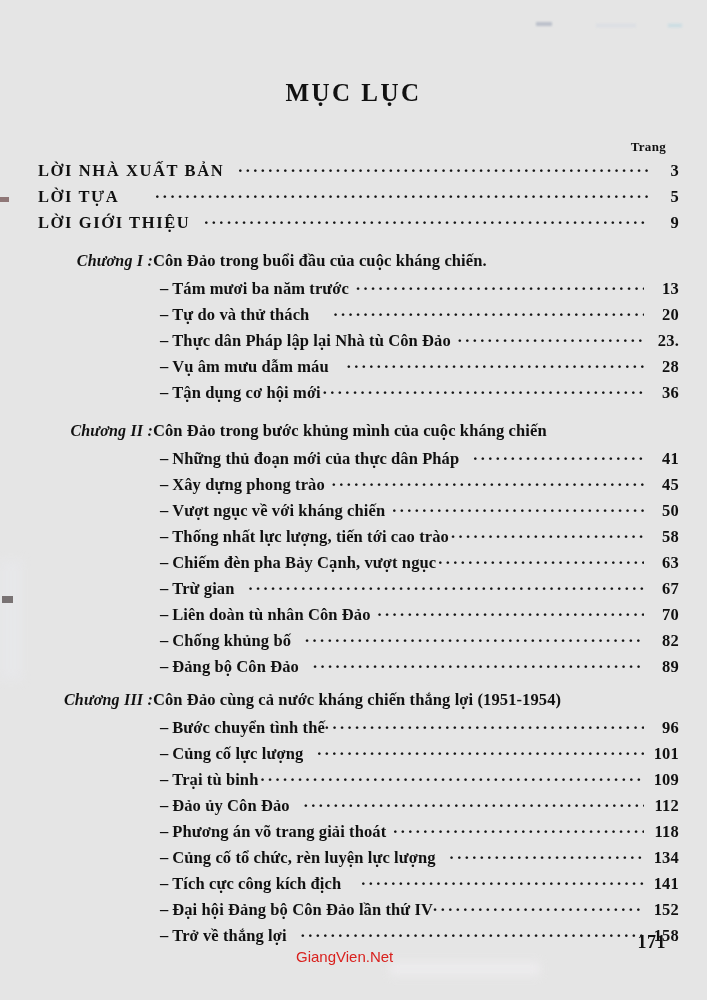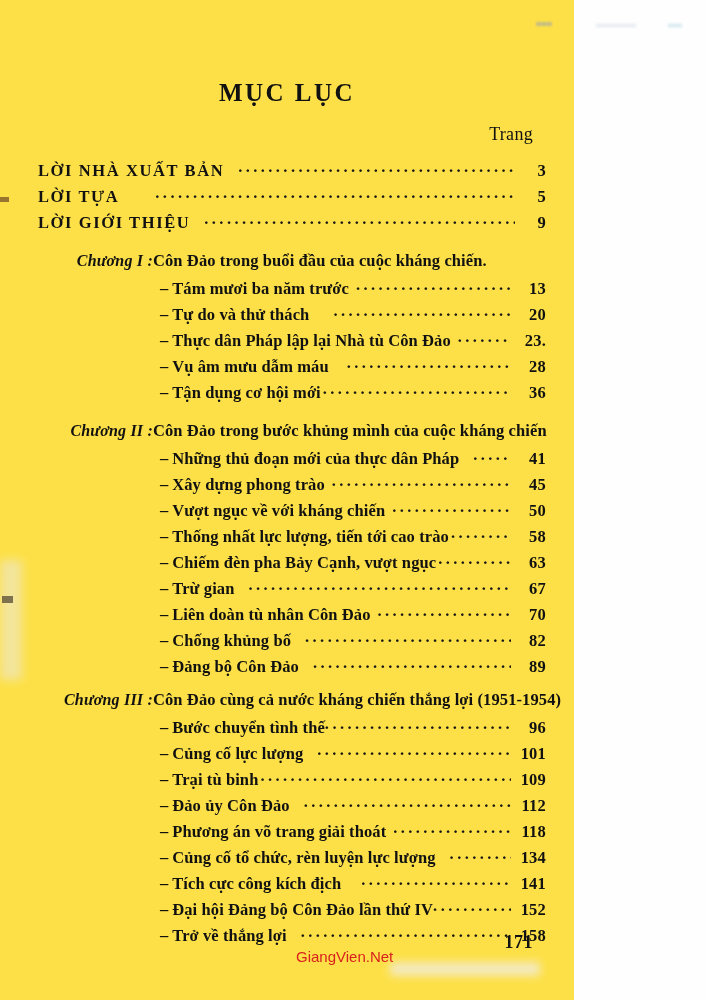--- a/index.html
+++ b/index.html
@@ -11,23 +11,23 @@
     height: 1000px;
     background: #ffffff;
     font-family: "Liberation Serif", "DejaVu Serif", serif;
     color: #111111;
     overflow: hidden;
     position: relative;
   }
 
   .page {
     position: relative;
-    width: 574px;
+    width: 707px;
     height: 1000px;
-    background: #fde047;
+    background: #e5e5e5;
   }
 
   
   .smudge {
     position: absolute;
     pointer-events: none;
     opacity: 0.55;
   }
   .smudge-top-a {
     left: 536px; top: 22px; width: 16px; height: 4px;
@@ -67,23 +67,23 @@
     font-size: 25px;
     font-weight: bold;
     letter-spacing: 2.5px;
     font-family: "Liberation Serif", "DejaVu Serif", serif;
   }
 
   
   .trang-head {
     position: absolute;
     right: 41px;
-    top: 124px;
-    font-size: 18px;
-    font-weight: normal;
+    top: 139px;
+    font-size: 13px;
+    font-weight: bold;
     letter-spacing: .3px;
   }
 
   
   .toc-rows {
     position: absolute;
     left: 38px;
     right: 28px;
     top: 160px;
   }

